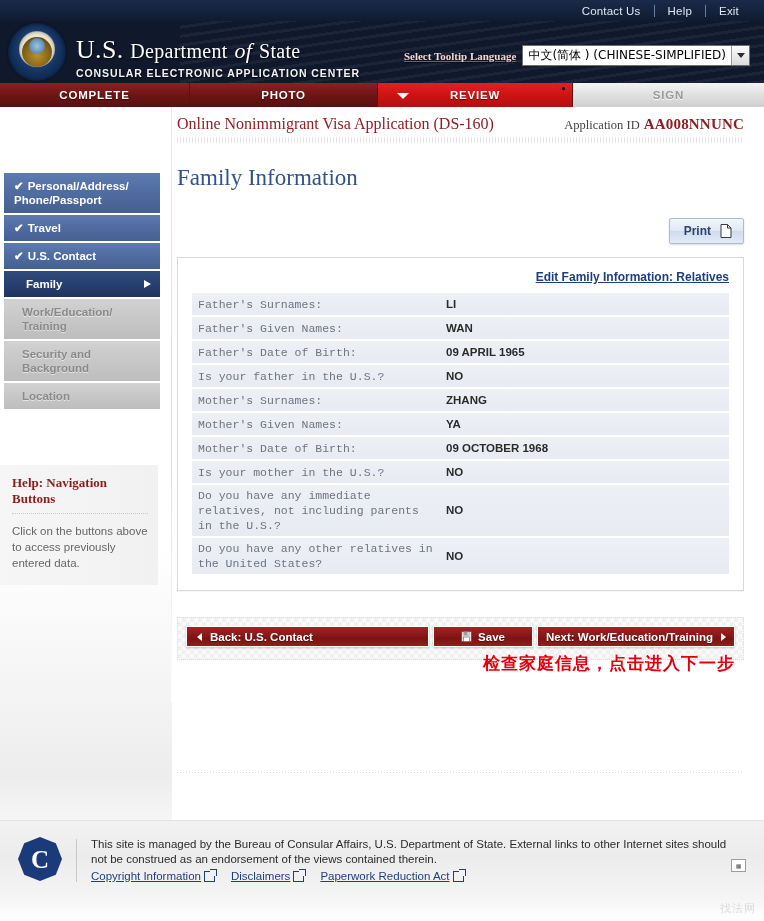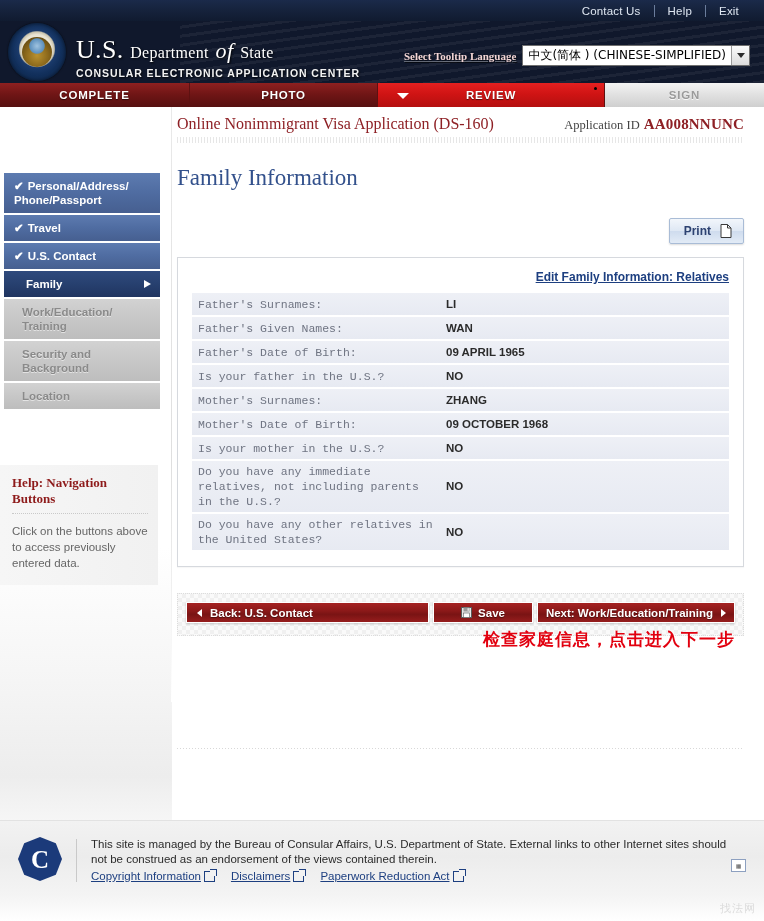--- a/index.html
+++ b/index.html
@@ -90,21 +90,21 @@
     font-family: "Liberation Serif", serif;
     line-height: 1;
     text-shadow: 1px 1px 2px rgba(0,0,0,.85);
   }
   .banner-title .t1 {
     font-size: 26px;
     letter-spacing: .3px;
     display: block;
   }
   .banner-title .t1 .cap { font-size: 26px; }
-  .banner-title .t1 .sm { font-size: 16px; }
+  .banner-title .t1 .sm { font-size: 20px; }
   .banner-title .t1 .it { font-style: italic; font-size: 22px; }
   .banner-title .t2 {
     display: block;
     margin-top: 5px;
     font-family: "Liberation Sans", sans-serif;
     font-size: 10.5px;
     font-weight: bold;
     letter-spacing: .9px;
     color: #f2f2f2;
   }
@@ -172,21 +172,21 @@
     letter-spacing: .8px;
     color: #ffffff;
     border-right: 1px solid #5d1111;
     box-sizing: border-box;
     background: linear-gradient(to bottom, #8e2020 0%, #6e1515 50%, #561010 100%);
     text-shadow: 0 1px 1px rgba(0,0,0,.55);
   }
   .step.s-complete { width: 190px; }
   .step.s-photo    { width: 188px; }
   .step.s-review   {
-    width: 227px;
+    width: 195px;
     background: linear-gradient(to bottom, #e42020 0%, #d01414 45%, #b40f0f 100%);
   }
   .step.s-sign {
     width: 191px;
     background: linear-gradient(to bottom, #f3f3f3 0%, #e2e2e2 45%, #cfcfcf 100%);
     color: #9a9a9a;
     text-shadow: 0 1px 0 rgba(255,255,255,.8);
     border-right: none;
     flex: 1;
   }
@@ -677,20 +677,24 @@
         <div class="k">Father's Date of Birth:</div>
         <div class="v">09 APRIL 1965</div>
       </div>
       <div class="kv-row">
         <div class="k">Is your father in the U.S.?</div>
         <div class="v">NO</div>
       </div>
       <div class="kv-row">
         <div class="k">Mother's Surnames:</div>
         <div class="v">ZHANG</div>
+      </div>
+      <div class="kv-row">
+        <div class="k">Mother's Given Names:</div>
+        <div class="v">YA</div>
       </div>
       <div class="kv-row">
         <div class="k">Mother's Date of Birth:</div>
         <div class="v">09 OCTOBER 1968</div>
       </div>
       <div class="kv-row">
         <div class="k">Is your mother in the U.S.?</div>
         <div class="v">NO</div>
       </div>
       <div class="kv-row tall">

